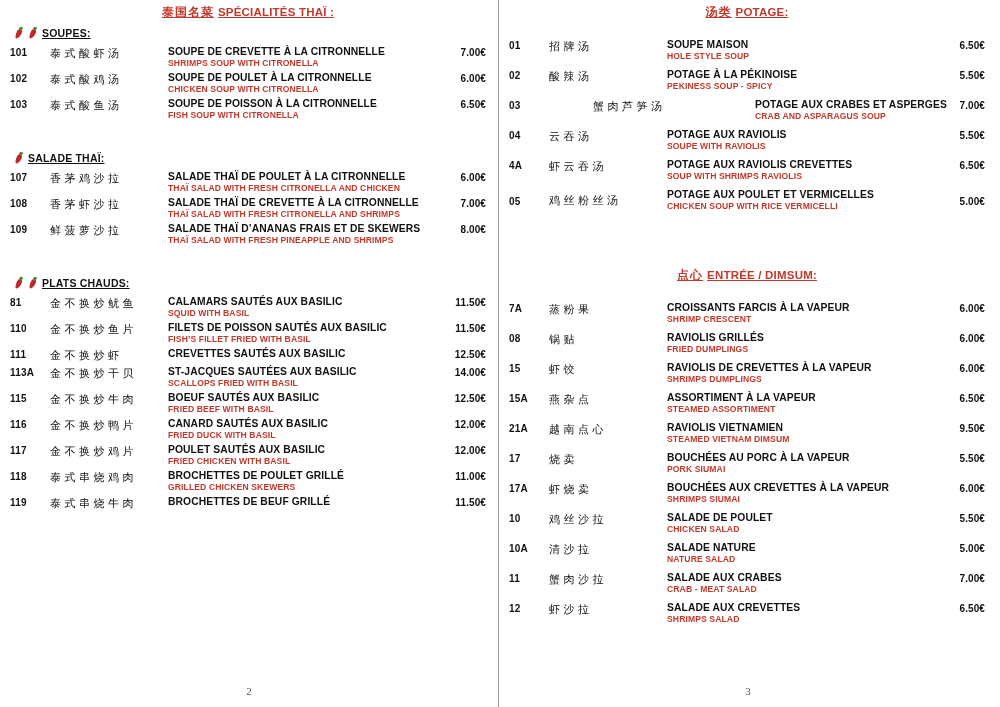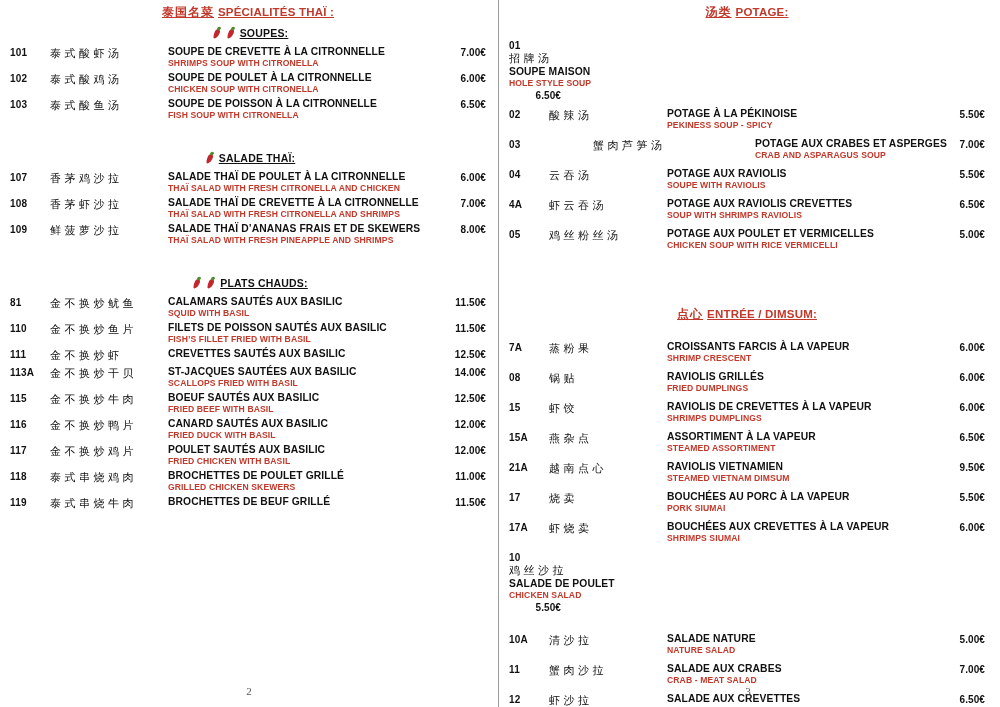--- a/index.html
+++ b/index.html
@@ -61,21 +61,20 @@
     text-decoration: underline;
   }
 
   
   .group-header {
     display: flex;
     align-items: center;
     gap: 3px;
     margin: 0 0 6px 4px;
     height: 15px;
-    justify-content: center;
   }
   .chili {
     display: inline-block;
     width: 11px;
     height: 13px;
     position: relative;
     flex: none;
   }
   .chili .pod {
     position: absolute;
@@ -369,21 +368,21 @@
       </div>
     <div class="page-number">2</div>
   </div>
 
   <div class="column col-right">
     <div id="right-sections">
         <div>
           <div class="section-title"><span class="han">汤类</span><span class="latin">POTAGE:</span></div>
           <div class="spacer-sm"></div>
           <div class="items">
-            <div class="item" style="margin-bottom: 7px; flex-direction: column;">
+            <div class="item" style="margin-bottom: 7px;">
               <div class="item-code">01</div>
               <div class="item-han">招牌汤</div>
               <div class="item-body">
                 <div class="item-fr">SOUPE MAISON</div>
                 <div class="item-en">HOLE STYLE SOUP</div>
               </div>
               <div class="item-price">6.50€</div>
             </div>
             <div class="item" style="margin-bottom: 7px;">
               <div class="item-code">02</div>
@@ -414,21 +413,21 @@
             </div>
             <div class="item" style="margin-bottom: 7px;">
               <div class="item-code">4A</div>
               <div class="item-han">虾云吞汤</div>
               <div class="item-body">
                 <div class="item-fr">POTAGE AUX RAVIOLIS CREVETTES</div>
                 <div class="item-en">SOUP WITH SHRIMPS RAVIOLIS</div>
               </div>
               <div class="item-price">6.50€</div>
             </div>
-            <div class="item" style="margin-bottom: 7px;">
+            <div class="item" style="margin-bottom: 7px; align-items: center;">
               <div class="item-code">05</div>
               <div class="item-han">鸡丝粉丝汤</div>
               <div class="item-body">
                 <div class="item-fr">POTAGE AUX POULET ET VERMICELLES</div>
                 <div class="item-en">CHICKEN SOUP WITH RICE VERMICELLI</div>
               </div>
               <div class="item-price">5.00€</div>
             </div>
           </div>
         </div>
@@ -493,21 +492,21 @@
             </div>
             <div class="item" style="margin-bottom: 7px;">
               <div class="item-code">17A</div>
               <div class="item-han">虾烧卖</div>
               <div class="item-body">
                 <div class="item-fr">BOUCHÉES AUX CREVETTES À LA VAPEUR</div>
                 <div class="item-en">SHRIMPS SIUMAI</div>
               </div>
               <div class="item-price">6.00€</div>
             </div>
-            <div class="item" style="margin-bottom: 20px; flex-direction: column;">
+            <div class="item" style="margin-bottom: 7px;">
               <div class="item-code">10</div>
               <div class="item-han">鸡丝沙拉</div>
               <div class="item-body">
                 <div class="item-fr">SALADE DE POULET</div>
                 <div class="item-en">CHICKEN SALAD</div>
               </div>
               <div class="item-price">5.50€</div>
             </div>
             <div class="item" style="margin-bottom: 7px;">
               <div class="item-code">10A</div>

